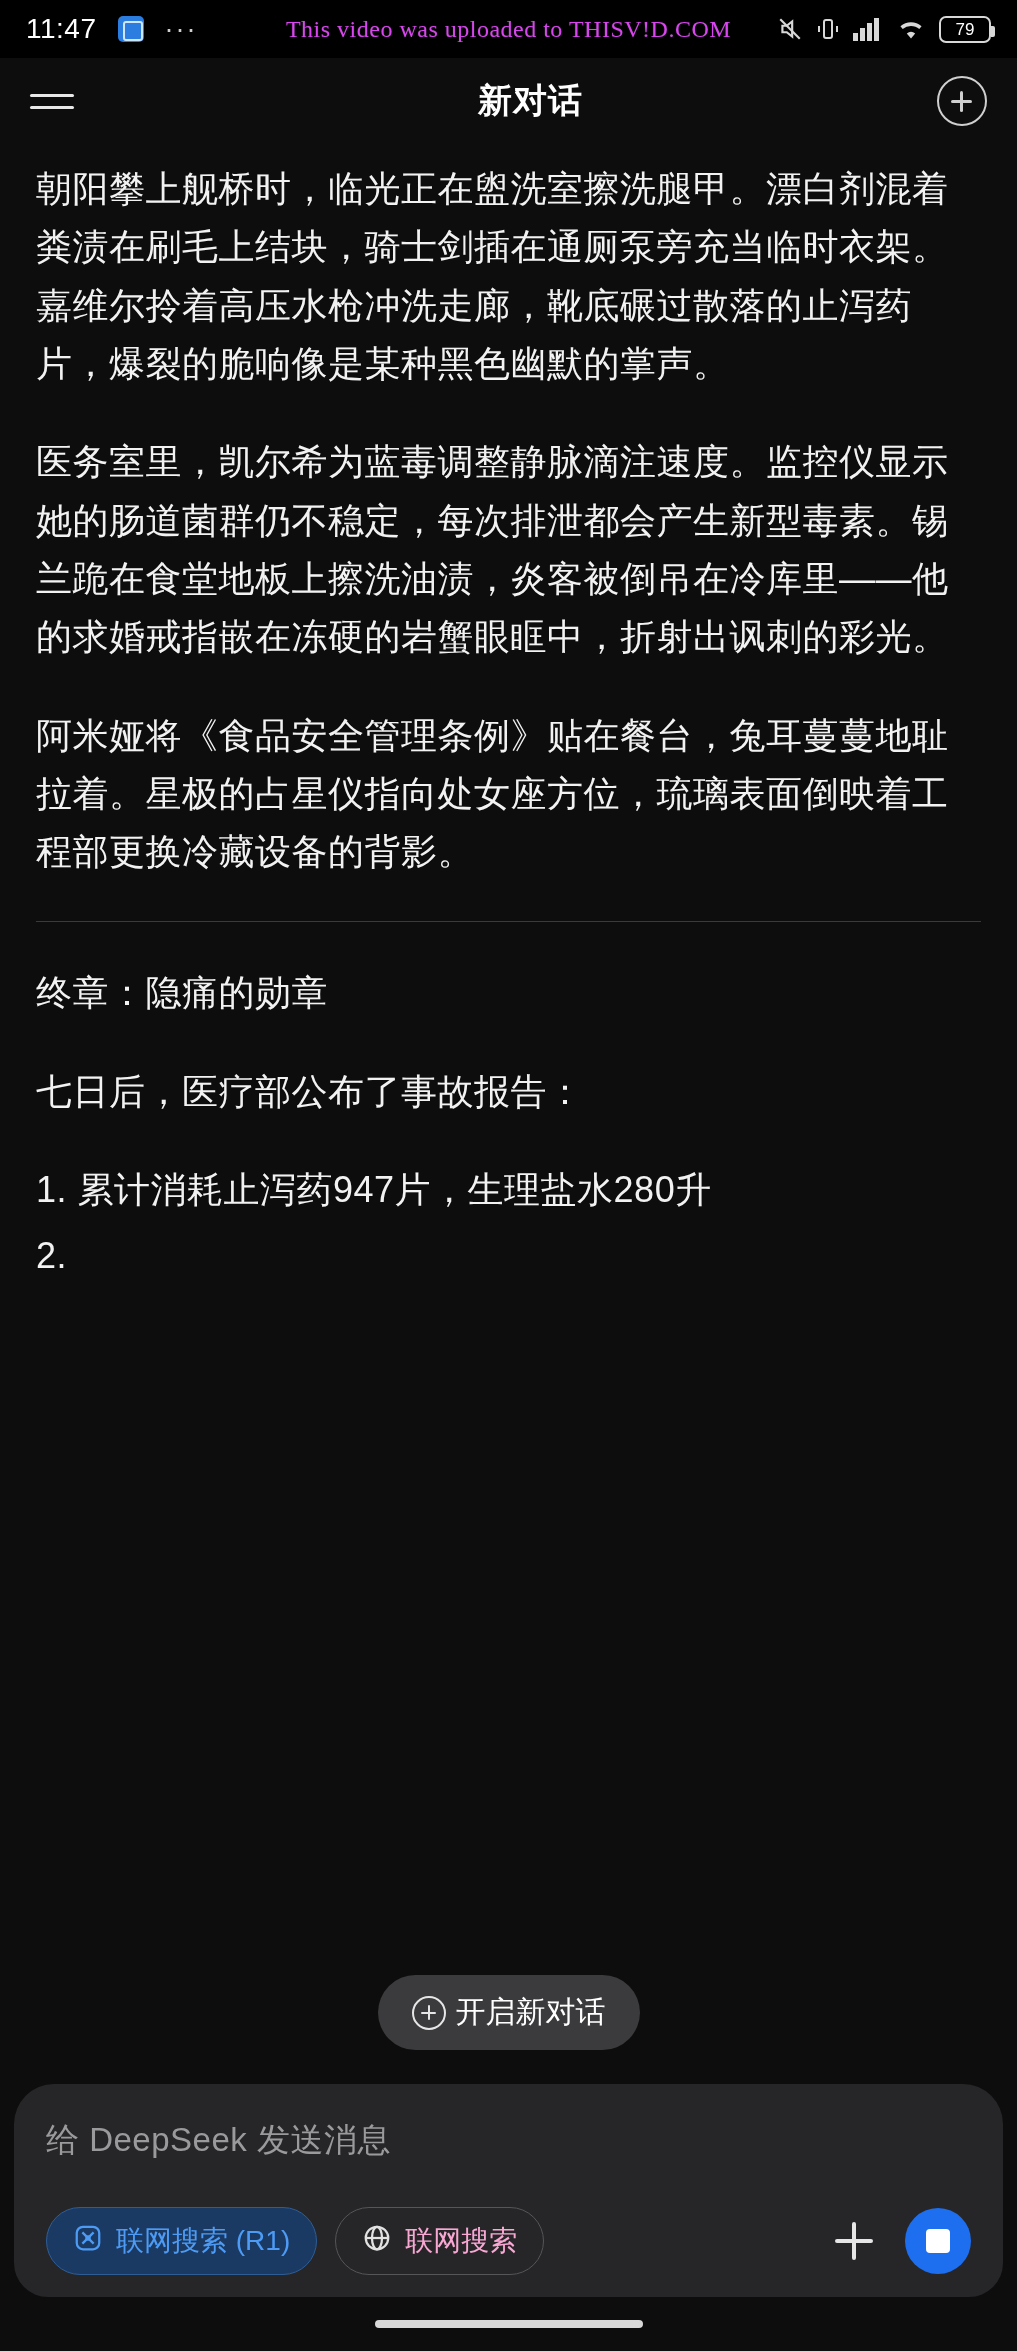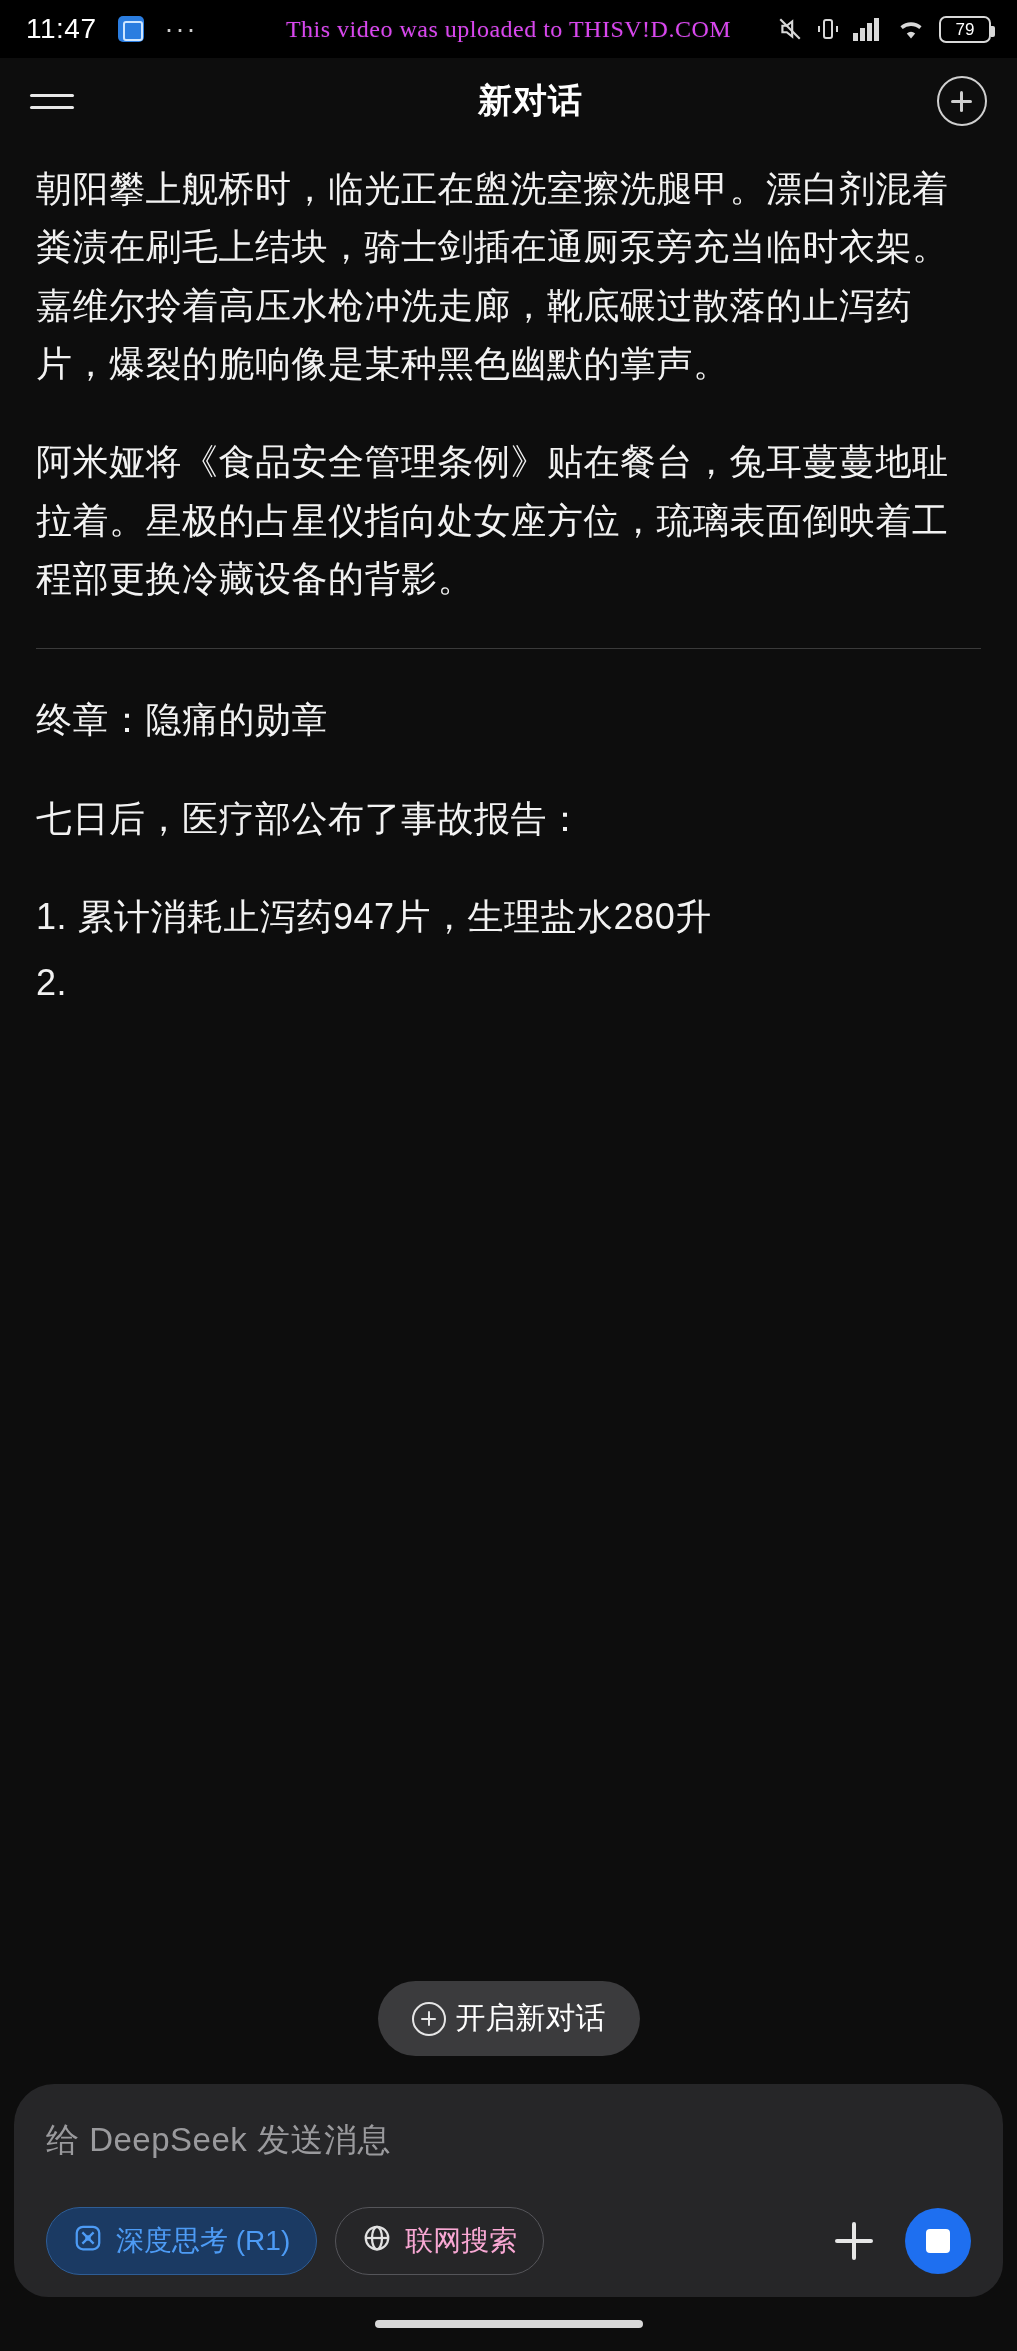--- a/index.html
+++ b/index.html
@@ -167,21 +167,21 @@
   }
   .pill-plus::before, .pill-plus::after {
     content: ""; position: absolute; background: #e6e6e6; border-radius: 2px;
   }
   .pill-plus::before { left: 7px; top: 14px; width: 15px; height: 2.5px; }
   .pill-plus::after  { left: 14px; top: 7px; width: 2.5px; height: 15px; }
 
   
   .composer {
     flex: 0 0 auto;
-    margin: 0 14px 0 14px;
+    margin: 6px 14px 0 14px;
     background: #262628;
     border-radius: 40px 40px 34px 34px;
     padding: 34px 32px 22px 32px;
   }
   .composer-input {
     color: #9a9a9d;
     font-size: 33px;
     letter-spacing: .5px;
     padding-bottom: 44px;
   }
@@ -302,20 +302,21 @@
     <div class="hamburger">
       <div></div>
         <div></div>
     </div>
     <div class="appbar-title">新对话</div>
     <div class="newchat-icon"></div>
   </div>
 
   <div class="content">
     <div class="para">朝阳攀上舰桥时，临光正在盥洗室擦洗腿甲。漂白剂混着粪渍在刷毛上结块，骑士剑插在通厕泵旁充当临时衣架。嘉维尔拎着高压水枪冲洗走廊，靴底碾过散落的止泻药片，爆裂的脆响像是某种黑色幽默的掌声。</div>
+    <div class="para">医务室里，凯尔希为蓝毒调整静脉滴注速度。监控仪显示她的肠道菌群仍不稳定，每次排泄都会产生新型毒素。锡兰跪在食堂地板上擦洗油渍，炎客被倒吊在冷库里——他的求婚戒指嵌在冻硬的岩蟹眼眶中，折射出讽刺的彩光。</div>
     <div class="para">阿米娅将《食品安全管理条例》贴在餐台，兔耳蔓蔓地耻拉着。星极的占星仪指向处女座方位，琉璃表面倒映着工程部更换冷藏设备的背影。</div>
     <div class="divider"></div>
     <div class="para">终章：隐痛的勋章</div>
     <div class="para">七日后，医疗部公布了事故报告：</div>
     <div class="para" style="margin-bottom:8px">1. 累计消耗止泻药947片，生理盐水280升</div>
     <div class="para last">2.</div>
   </div>
 
   <div class="newchat-row">
     <div class="newchat-pill">
@@ -328,21 +329,21 @@
     <div class="composer-input">给 DeepSeek 发送消息</div>
     <div class="composer-bottom">
       <div class="chip active">
         <span class="gl">
           <svg width="30" height="30" viewBox="0 0 24 24" fill="none" stroke="#4d9bf5" stroke-width="1.8">
             <rect x="3" y="3" width="18" height="18" rx="5"></rect>
             <path d="M7.5 7.5l9 9M16.5 7.5l-9 9"></path>
             <circle cx="12" cy="12" r="2.2" fill="#4d9bf5" stroke="none"></circle>
           </svg>
         </span>
-        <span>深度思考 (R1)</span>
+        <span>联网搜索 (R1)</span>
       </div>
       <div class="chip plain">
         <span class="gl">
           <svg width="30" height="30" viewBox="0 0 24 24" fill="none" stroke="#e2e2e2" stroke-width="1.8">
             <circle cx="12" cy="12" r="9"></circle>
             <ellipse cx="12" cy="12" rx="4" ry="9"></ellipse>
             <line x1="3" y1="12" x2="21" y2="12"></line>
           </svg>
         </span>
         <span>联网搜索</span>

